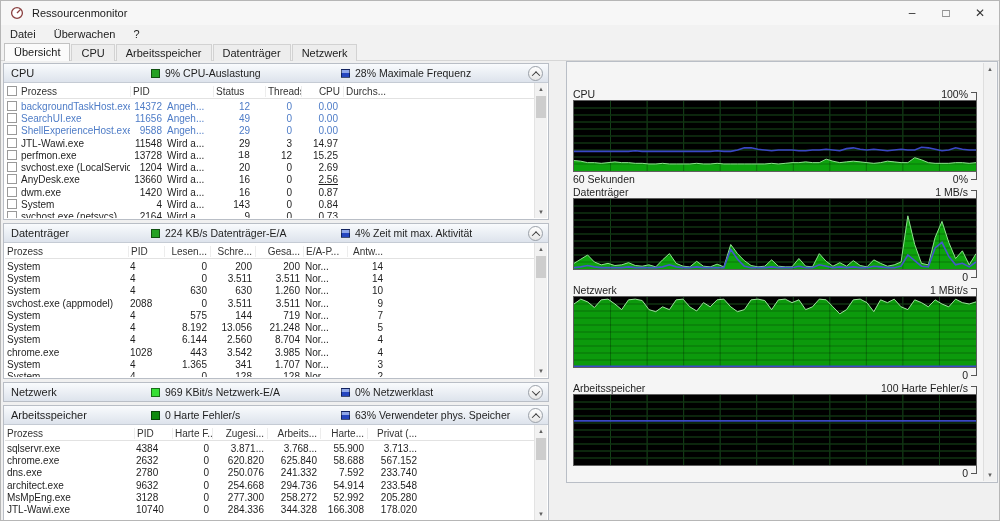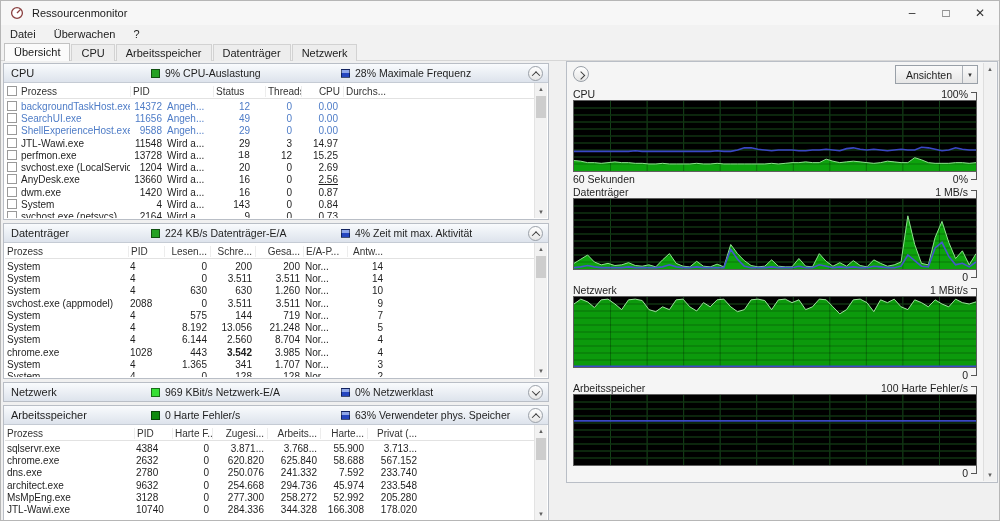--- a/index.html
+++ b/index.html
@@ -304,21 +304,21 @@
               <span class="td r" style="width: 46px;">6.144</span>
               <span class="td r" style="width: 45px;">2.560</span>
               <span class="td r" style="width: 48px;">8.704</span>
               <span class="td" style="width: 44px;">Nor...</span>
               <span class="td r" style="width: 39px;">4</span>
             </div>
             <div class="tr">
               <span class="td" style="width: 123px;">chrome.exe</span>
               <span class="td" style="width: 36px;">1028</span>
               <span class="td r" style="width: 46px;">443</span>
-              <span class="td r" style="width: 45px; font-weight: bold;">3.542</span>
+              <span class="td r" style="width: 45px;">3.542</span>
               <span class="td r" style="width: 48px;">3.985</span>
               <span class="td" style="width: 44px;">Nor...</span>
               <span class="td r" style="width: 39px;">4</span>
             </div>
             <div class="tr">
               <span class="td" style="width: 123px;">System</span>
               <span class="td" style="width: 36px;">4</span>
               <span class="td r" style="width: 46px;">1.365</span>
               <span class="td r" style="width: 45px;">341</span>
               <span class="td r" style="width: 48px;">1.707</span>
@@ -410,21 +410,21 @@
               <span class="td r" style="width: 53px;">241.332</span>
               <span class="td r" style="width: 47px;">7.592</span>
               <span class="td r" style="width: 53px;">233.740</span>
             </div>
             <div class="tr">
               <span class="td" style="width: 129px;">architect.exe</span>
               <span class="td" style="width: 38px;">9632</span>
               <span class="td r" style="width: 40px;">0</span>
               <span class="td r" style="width: 55px; text-align: right;">254.668</span>
               <span class="td r" style="width: 53px;">294.736</span>
-              <span class="td r" style="width: 47px;">45.974</span>
+              <span class="td r" style="width: 47px;">54.914</span>
               <span class="td r" style="width: 53px;">233.548</span>
             </div>
             <div class="tr">
               <span class="td" style="width: 129px;">MsMpEng.exe</span>
               <span class="td" style="width: 38px;">3128</span>
               <span class="td r" style="width: 40px;">0</span>
               <span class="td r" style="width: 55px;">277.300</span>
               <span class="td r" style="width: 53px;">258.272</span>
               <span class="td r" style="width: 47px;">52.992</span>
               <span class="td r" style="width: 53px;">205.280</span>
@@ -442,29 +442,20 @@
         </div>
         <div class="vscroll">
           <span class="sarrow up">▲</span>
           <span class="sthumb"></span>
           <span class="sarrow down">▼</span>
         </div>
       </div>
     </div>
 
   <div id="right-panel">
-    <div class="rp-topbar">
-      <div class="rp-expand">
-        <span class="chev chev-right"></span>
-      </div>
-      <div class="views-btn">
-        <span class="views-label">Ansichten</span>
-        <span class="views-arrow">▼</span>
-      </div>
-    </div>
     <div id="charts">
         <div class="chart-group">
           <div class="chart-title-row">
             <span>CPU</span>
             <span class="chart-scale">
               <span>100%</span>
               <span class="brk brk-top"></span>
             </span>
           </div>
           <svg class="chart-plot" viewBox="0 0 404 72" preserveAspectRatio="none">

